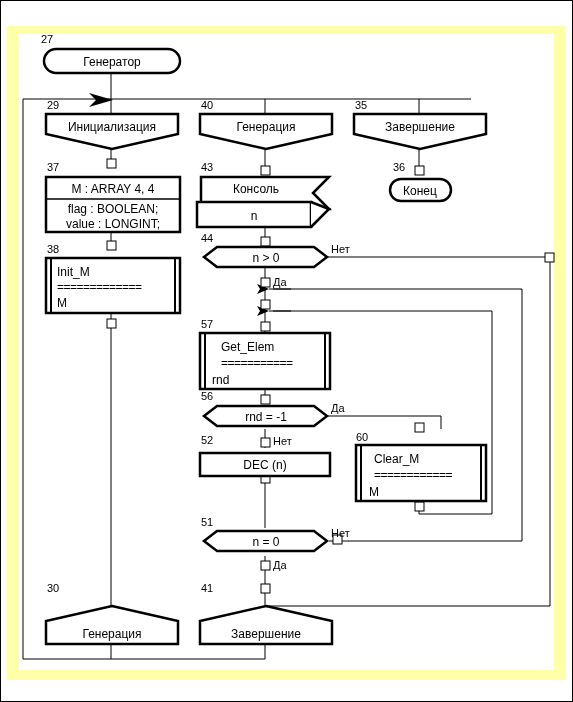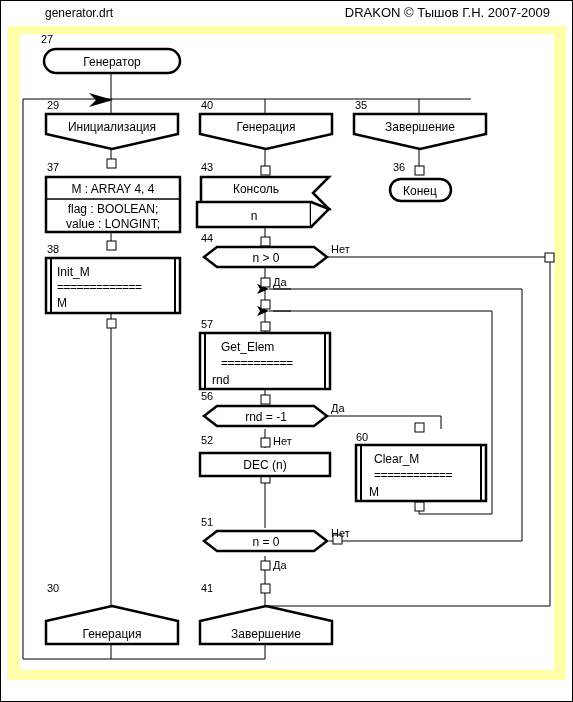--- a/index.html
+++ b/index.html
@@ -74,24 +74,20 @@
   .id-label { font-size: 11px; }
   .node-label { font-size: 12px; }
   .branch-label { font-size: 11px; }
   .mono-eq { font-family: "Liberation Sans", sans-serif; font-size: 12px; letter-spacing: -0.5px;}
 </style>
 </head>
 <body>
 
 <div id="app">
 
-  <div id="titlebar">
-    <span id="title-left">generator.drt</span>
-    <span id="title-right">DRAKON © Тышов Г.Н. 2007-2009</span>
-  </div>
 
   <div id="page-frame">
     <div id="page-white"></div>
   </div>
 
   <svg id="canvas" viewBox="0 0 573 702" xmlns="http://www.w3.org/2000/svg">
 
     <defs>
       <marker id="arrowL" markerWidth="12" markerHeight="10" refX="0" refY="5" orient="auto" markerUnits="userSpaceOnUse">
         <path d="M12,0 L0,5 L12,10 L9,5 Z" fill="#000"></path>

